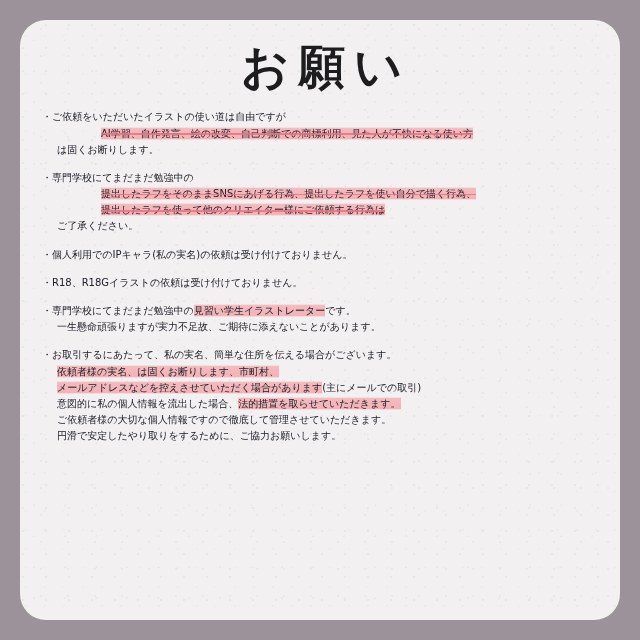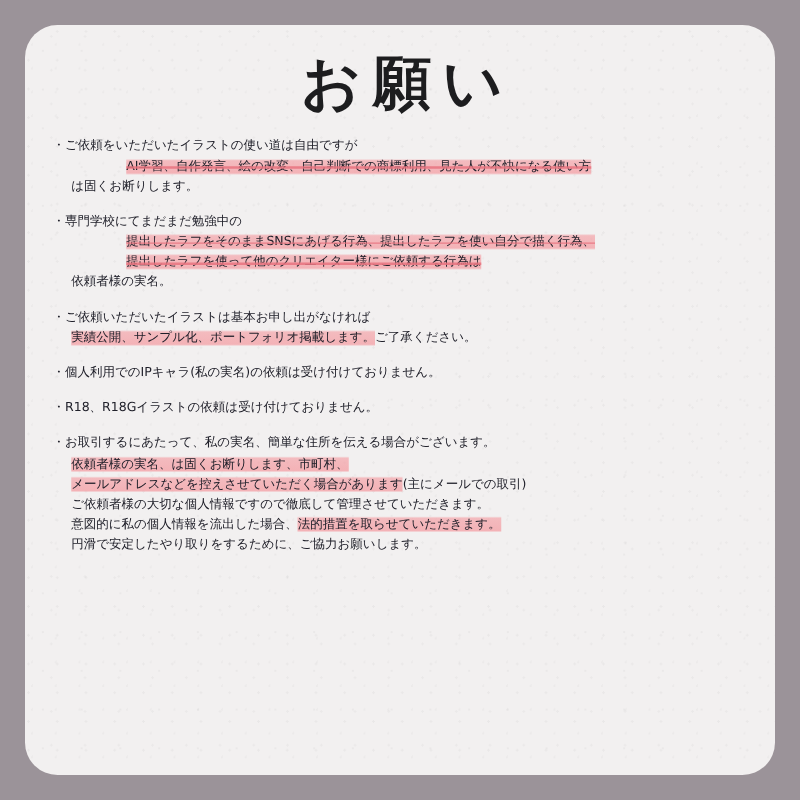--- a/index.html
+++ b/index.html
@@ -102,34 +102,34 @@
   <div id="body">
       <div class="section">
         <div class="line bullet"><span>ご依頼をいただいたイラストの使い道は自由ですが</span></div>
         <div class="line indent1"><span class="hl strike">AI学習、自作発言、絵の改変、自己判断での商標利用、見た人が不快になる使い方</span></div>
         <div class="line indent1"><span>は固くお断りします。</span></div>
       </div>
       <div class="section">
         <div class="line bullet"><span>専門学校にてまだまだ勉強中の</span></div>
         <div class="line indent1"><span class="hl strike">提出したラフをそのままSNSにあげる行為、提出したラフを使い自分で描く行為、</span></div>
         <div class="line indent1"><span class="hl strike">提出したラフを使って他のクリエイター様にご依頼する行為は</span></div>
-        <div class="line indent1"><span>依頼者様の実名。</span></div>
-      </div>
-      <div class="section">
-        <div class="line bullet"><span>ご依頼いただいたイラストは基本お申し出がなければ</span></div>
-        <div class="line indent1"><span class="hl">実績公開、サンプル化、ポートフォリオ掲載します。</span><span>ご了承ください。</span></div>
+        <div class="line indent1"><span>ご了承ください。</span></div>
       </div>
       <div class="section">
         <div class="line bullet"><span>個人利用でのIPキャラ(私の実名)の依頼は受け付けておりません。</span></div>
       </div>
       <div class="section">
         <div class="line bullet"><span>R18、R18Gイラストの依頼は受け付けておりません。</span></div>
       </div>
       <div class="section">
+        <div class="line bullet"><span>専門学校にてまだまだ勉強中の</span><span class="hl">見習い学生イラストレーター</span><span>です。</span></div>
+        <div class="line indent1"><span>一生懸命頑張りますが実力不足故、ご期待に添えないことがあります。</span></div>
+      </div>
+      <div class="section">
         <div class="line bullet"><span>お取引するにあたって、私の実名、簡単な住所を伝える場合がございます。</span></div>
         <div class="line indent1"><span class="hl">依頼者様の実名、は固くお断りします、市町村、</span></div>
         <div class="line indent1"><span class="hl">メールアドレスなどを控えさせていただく場合があります</span><span>(主にメールでの取引)</span></div>
+        <div class="line indent1"><span>意図的に私の個人情報を流出した場合、</span><span class="hl">法的措置を取らせていただきます。</span></div>
         <div class="line indent1"><span>ご依頼者様の大切な個人情報ですので徹底して管理させていただきます。</span></div>
-        <div class="line indent1"><span>意図的に私の個人情報を流出した場合、</span><span class="hl">法的措置を取らせていただきます。</span></div>
         <div class="line indent1"><span>円滑で安定したやり取りをするために、ご協力お願いします。</span></div>
       </div>
     </div>
 </div>
 
 </body></html>

